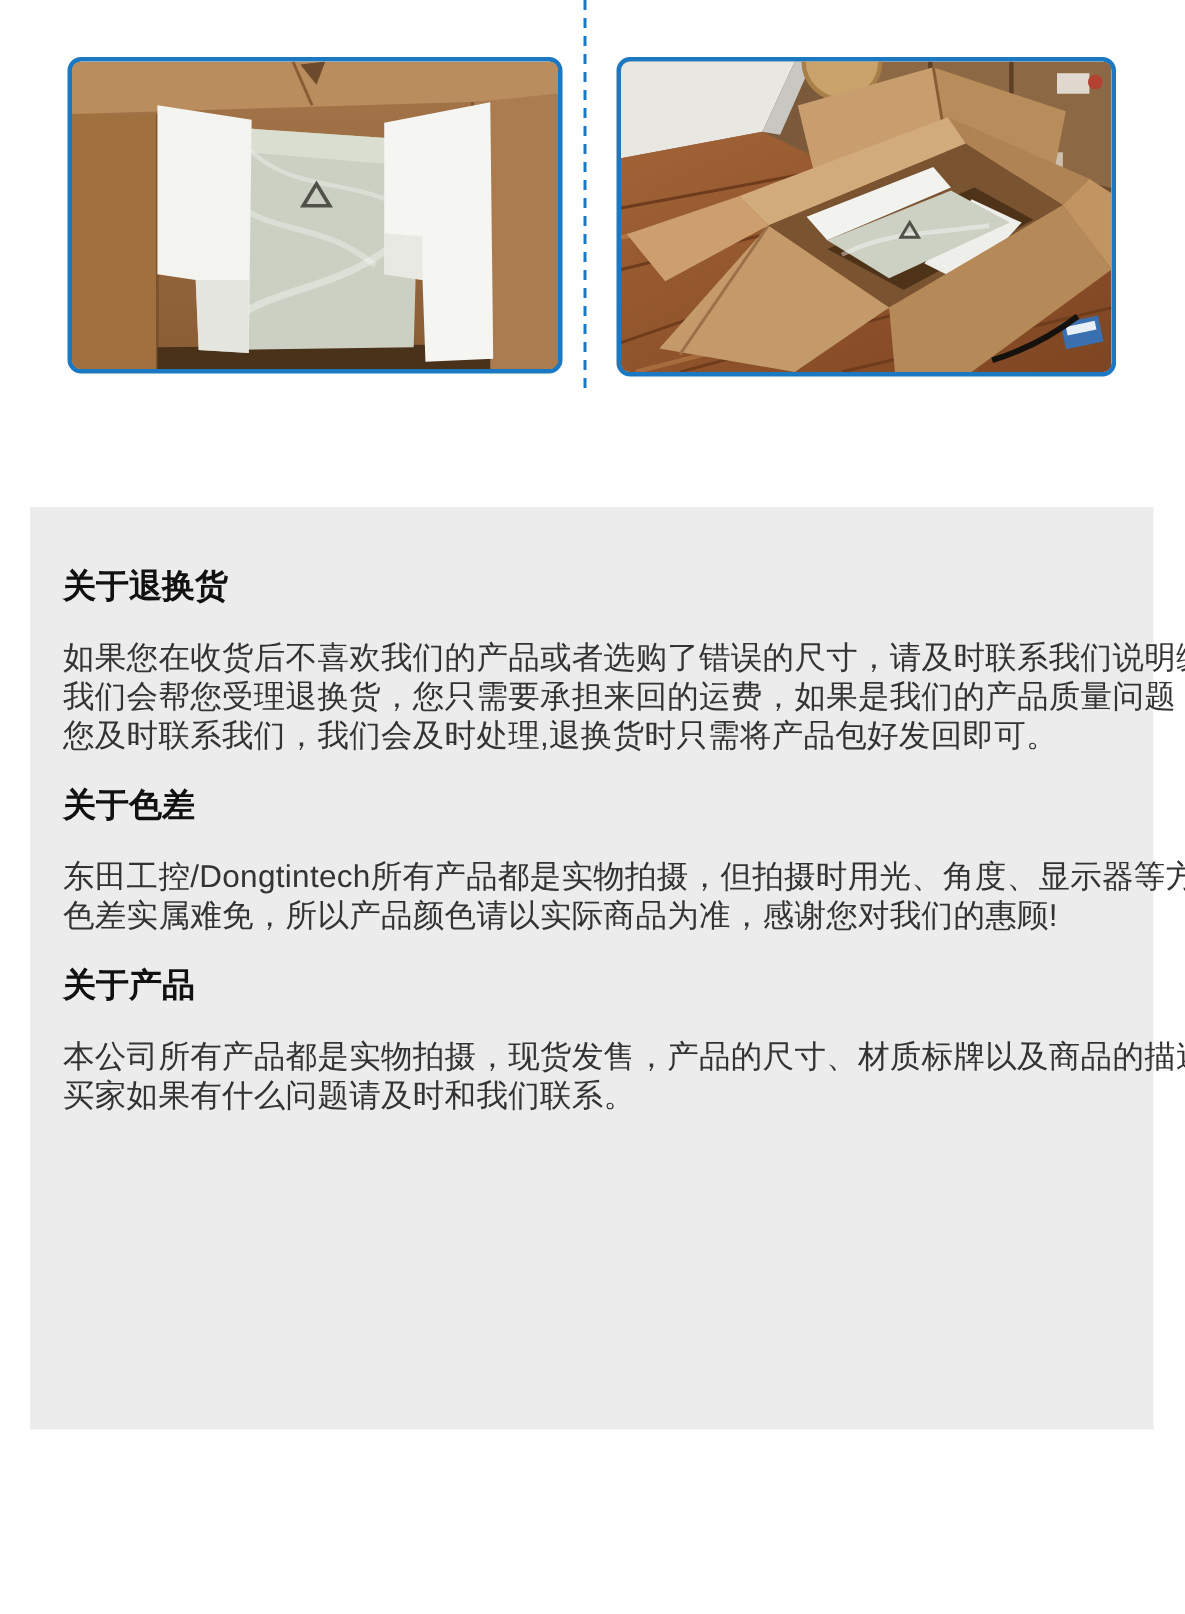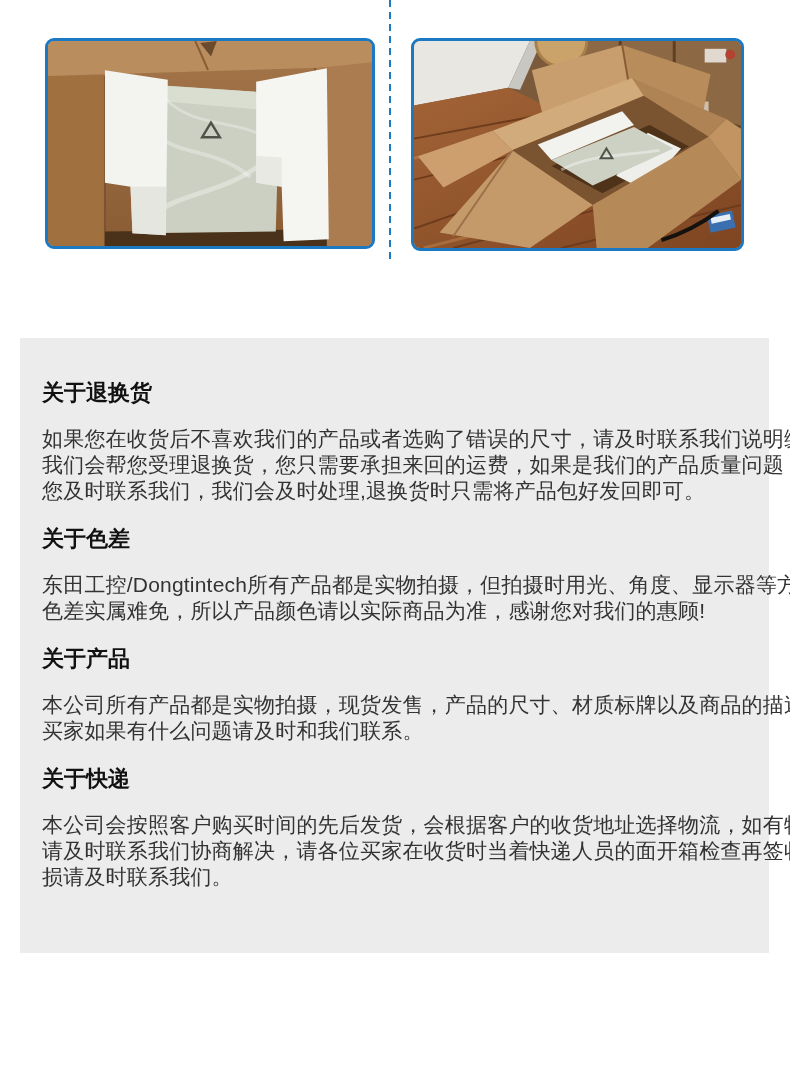--- a/index.html
+++ b/index.html
@@ -37,20 +37,21 @@
     position:relative;
     margin:0 0 0 20px;
     width:749px;height:615px;
     background:var(--card-bg);
     padding:40px 22px 63px 22px;
   }
   .notice-card h2{
     margin:20px 0 0 0;
     font-size:22px;line-height:30px;font-weight:bold;
     color:var(--heading-text);
+    font-family:Liberation Mono, monospace;
   }
   .notice-card section:first-child h2{margin-top:0;}
   .notice-card p{
     margin:18px 0 0 0;
     font-size:21px;line-height:26px;letter-spacing:.2px;
     color:var(--body-text);
     white-space:pre;
   }
 </style>
 </head>
@@ -172,20 +173,14 @@
     <p>东田工控/Dongtintech所有产品都是实物拍摄，但拍摄时用光、角度、显示器等方面原因与实物有
 色差实属难免，所以产品颜色请以实际商品为准，感谢您对我们的惠顾!</p>
   </section>
 
   <section>
     <h2>关于产品</h2>
     <p>本公司所有产品都是实物拍摄，现货发售，产品的尺寸、材质标牌以及商品的描述均有详细说明，
 买家如果有什么问题请及时和我们联系。</p>
   </section>
 
-  <section>
-    <h2>关于快递</h2>
-    <p>本公司会按照客户购买时间的先后发货，会根据客户的收货地址选择物流，如有特殊要求，
-请及时联系我们协商解决，请各位买家在收货时当着快递人员的面开箱检查再签收，如有漏
-损请及时联系我们。</p>
-  </section>
 
 </div>
 
 </body></html>

